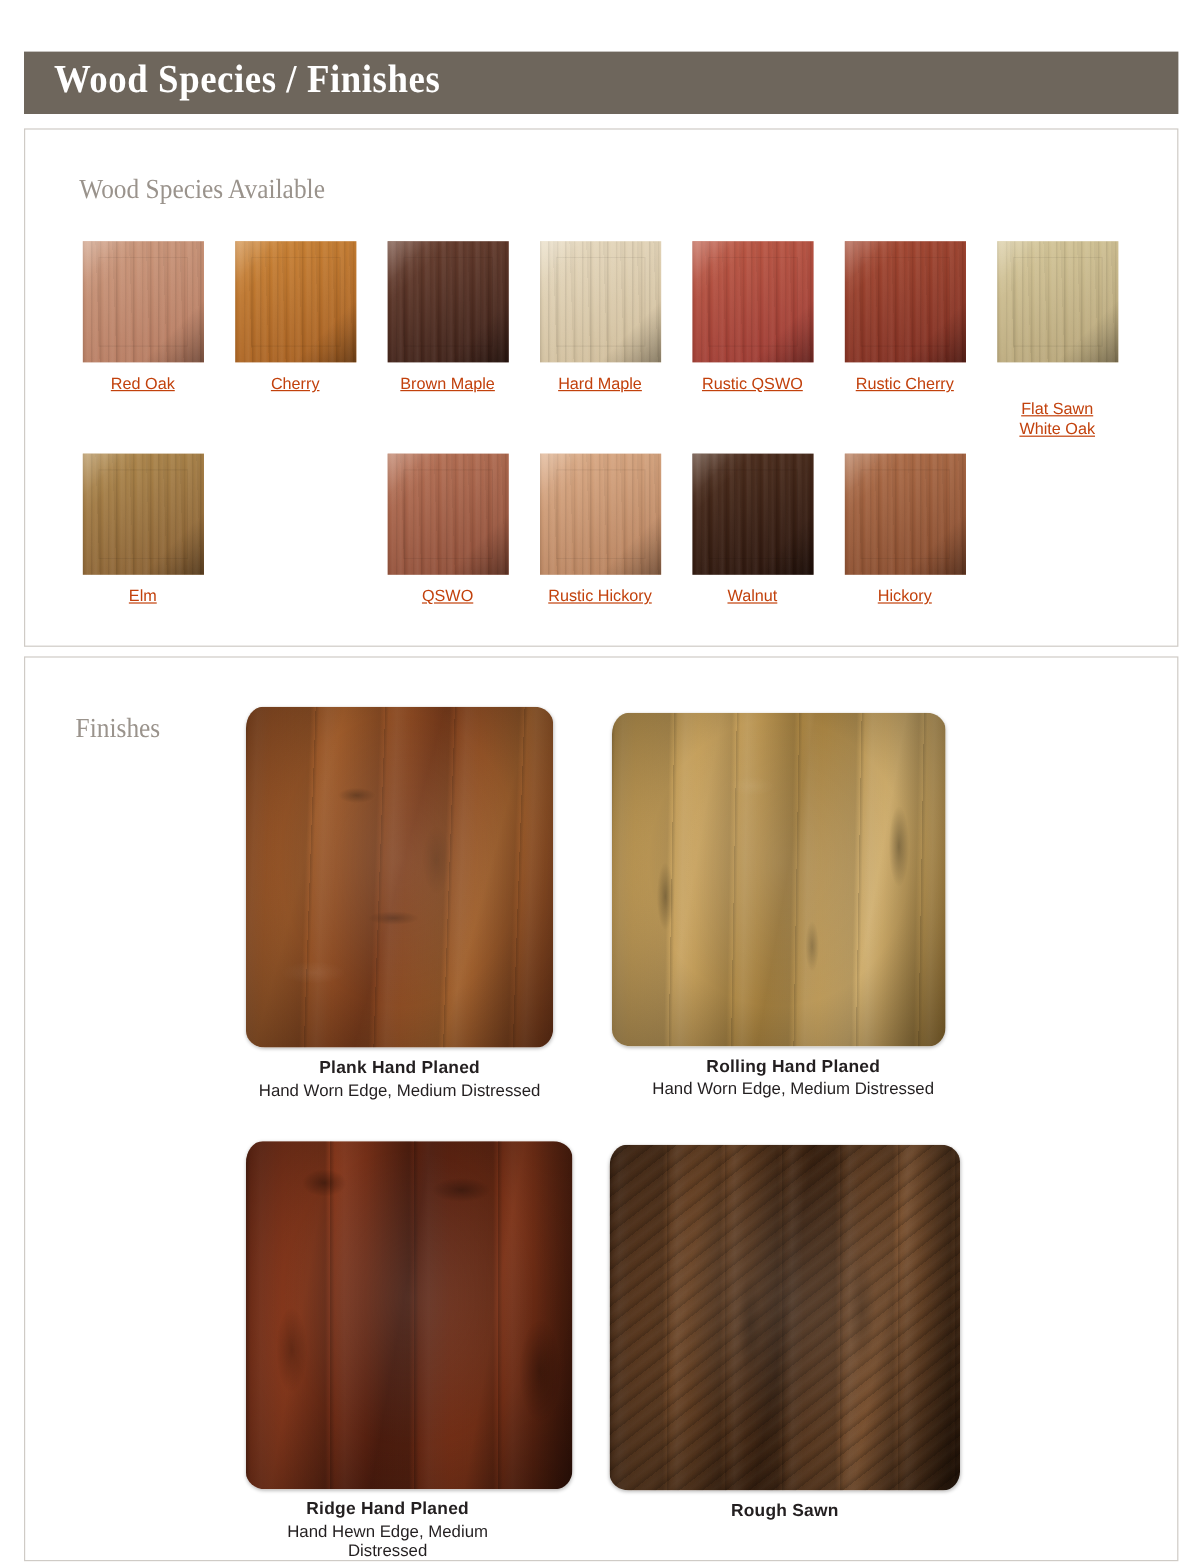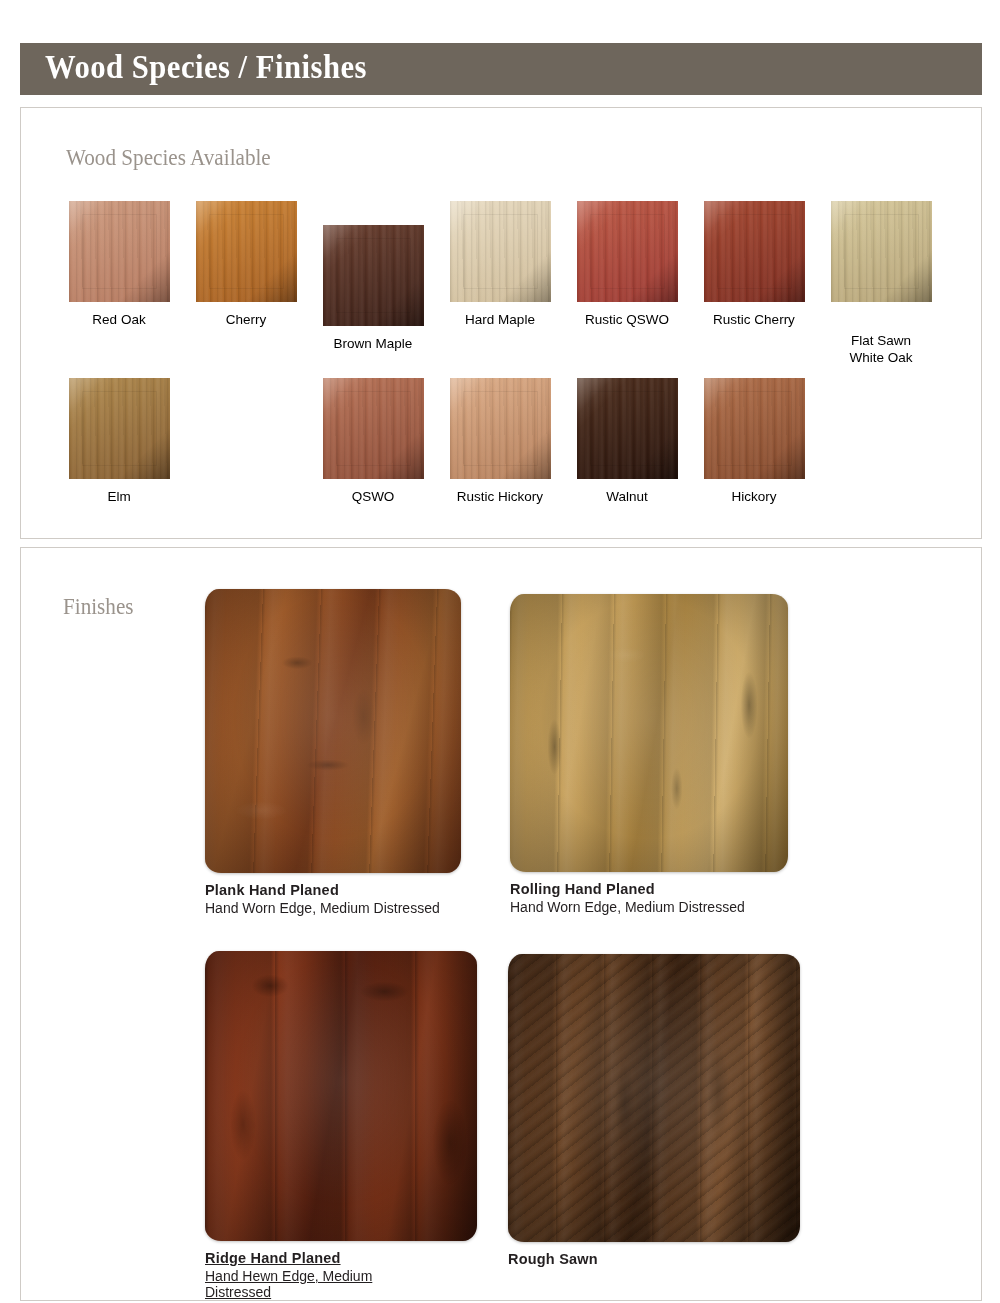--- a/index.html
+++ b/index.html
@@ -105,28 +105,29 @@
   }
   .chip .inner-edge {
     position: absolute;
     inset: 13px;
     box-shadow: inset 0 0 0 1px rgba(0,0,0,0.06);
   }
   .chip-label {
     margin-top: 9px;
     font-size: 13.5px;
     line-height: 17px;
-    color: #000000;
+    color: #c2410c;
     font-family: "Liberation Sans", sans-serif;
+    text-decoration: underline;
   }
 
   
   .finish-cell {
     position: absolute;
-    text-align: left;
+    text-align: center;
   }
   .finish-photo {
     position: relative;
     overflow: hidden;
     border-radius: 14px 16px 14px 16px / 18px 14px 16px 14px;
     box-shadow: 0 1px 3px rgba(0,0,0,0.25);
   }
   .finish-photo .tex {
     position: absolute;
     inset: 0;
@@ -188,21 +189,21 @@
     <div class="chip-label">Red Oak</div>
   </div>
   <div class="swatch-cell" style="left:180px; top:190px;">
     <div class="chip" style="background:linear-gradient(160deg,#cc8436,#a55f22);">
       <div class="grain"></div>
         <div class="inner-edge"></div>
         <div class="bevel"></div>
     </div>
     <div class="chip-label">Cherry</div>
   </div>
-  <div class="swatch-cell" style="left:307px; top:190px;margin-top:24px;">
+  <div class="swatch-cell" style="left:307px; top:190px;">
     <div class="chip" style="background:linear-gradient(160deg,#6b4030,#3b2018);">
       <div class="grain"></div>
         <div class="inner-edge"></div>
         <div class="bevel"></div>
     </div>
     <div class="chip-label">Brown Maple</div>
   </div>
   <div class="swatch-cell" style="left:434px; top:190px;">
     <div class="chip" style="background:linear-gradient(160deg,#e7dac0,#cfbc99);">
       <div class="grain"></div>
@@ -296,21 +297,21 @@
     <div class="finish-photo" style="width:278px; height:278px;">
       <div class="tex" style="background:linear-gradient(100deg,#b5904c 0%,#c8a360 28%,#a07c3c 52%,#cfae6e 75%,#8e6c2f 100%);"></div>
       <div class="planks" style="background-image:repeating-linear-gradient(91deg, rgba(0,0,0,0.28) 0px, rgba(0,0,0,0) 3px, rgba(255,255,255,0.10) 9px, rgba(0,0,0,0) 20px, rgba(0,0,0,0.20) 48px, rgba(0,0,0,0) 52px);"></div>
       <div class="knots" style="background-image:radial-gradient(ellipse 10px 40px at 16% 55%, rgba(0,0,0,0.55), rgba(0,0,0,0) 70%),radial-gradient(ellipse 12px 48px at 86% 40%, rgba(0,0,0,0.6), rgba(0,0,0,0) 70%),radial-gradient(ellipse 8px 30px at 60% 70%, rgba(0,0,0,0.45), rgba(0,0,0,0) 70%),radial-gradient(ellipse 30px 12px at 42% 22%, rgba(255,255,255,0.10), rgba(0,0,0,0) 70%);"></div>
       <div class="vign"></div>
     </div>
     <div class="finish-name">Rolling Hand Planed</div>
     <div class="finish-sub">Hand Worn Edge, Medium Distressed</div>
   </div>
 
-  <div class="finish-cell" style="left:205px; top:940px; width:236px;text-decoration:underline;">
+  <div class="finish-cell" style="left:205px; top:940px; width:236px;">
     <div class="finish-photo" style="width:272px; height:290px;">
       <div class="tex" style="background:linear-gradient(100deg,#6b2a16 0%,#8a3a1d 22%,#4d1c0e 48%,#7c3318 72%,#3c1509 100%);"></div>
       <div class="planks" style="background-image:repeating-linear-gradient(90deg, rgba(0,0,0,0.45) 0px, rgba(0,0,0,0) 4px, rgba(255,255,255,0.06) 12px, rgba(0,0,0,0) 30px, rgba(0,0,0,0.35) 66px, rgba(0,0,0,0) 70px);"></div>
       <div class="knots" style="background-image:radial-gradient(ellipse 26px 16px at 24% 12%, rgba(0,0,0,0.7), rgba(0,0,0,0) 70%),radial-gradient(ellipse 34px 14px at 66% 14%, rgba(0,0,0,0.65), rgba(0,0,0,0) 70%),radial-gradient(ellipse 18px 50px at 14% 60%, rgba(0,0,0,0.5), rgba(0,0,0,0) 70%),radial-gradient(ellipse 24px 60px at 90% 66%, rgba(0,0,0,0.55), rgba(0,0,0,0) 70%);"></div>
       <div class="vign"></div>
     </div>
     <div class="finish-name">Ridge Hand Planed</div>
     <div class="finish-sub">Hand Hewn Edge, Medium Distressed</div>
   </div>
 

